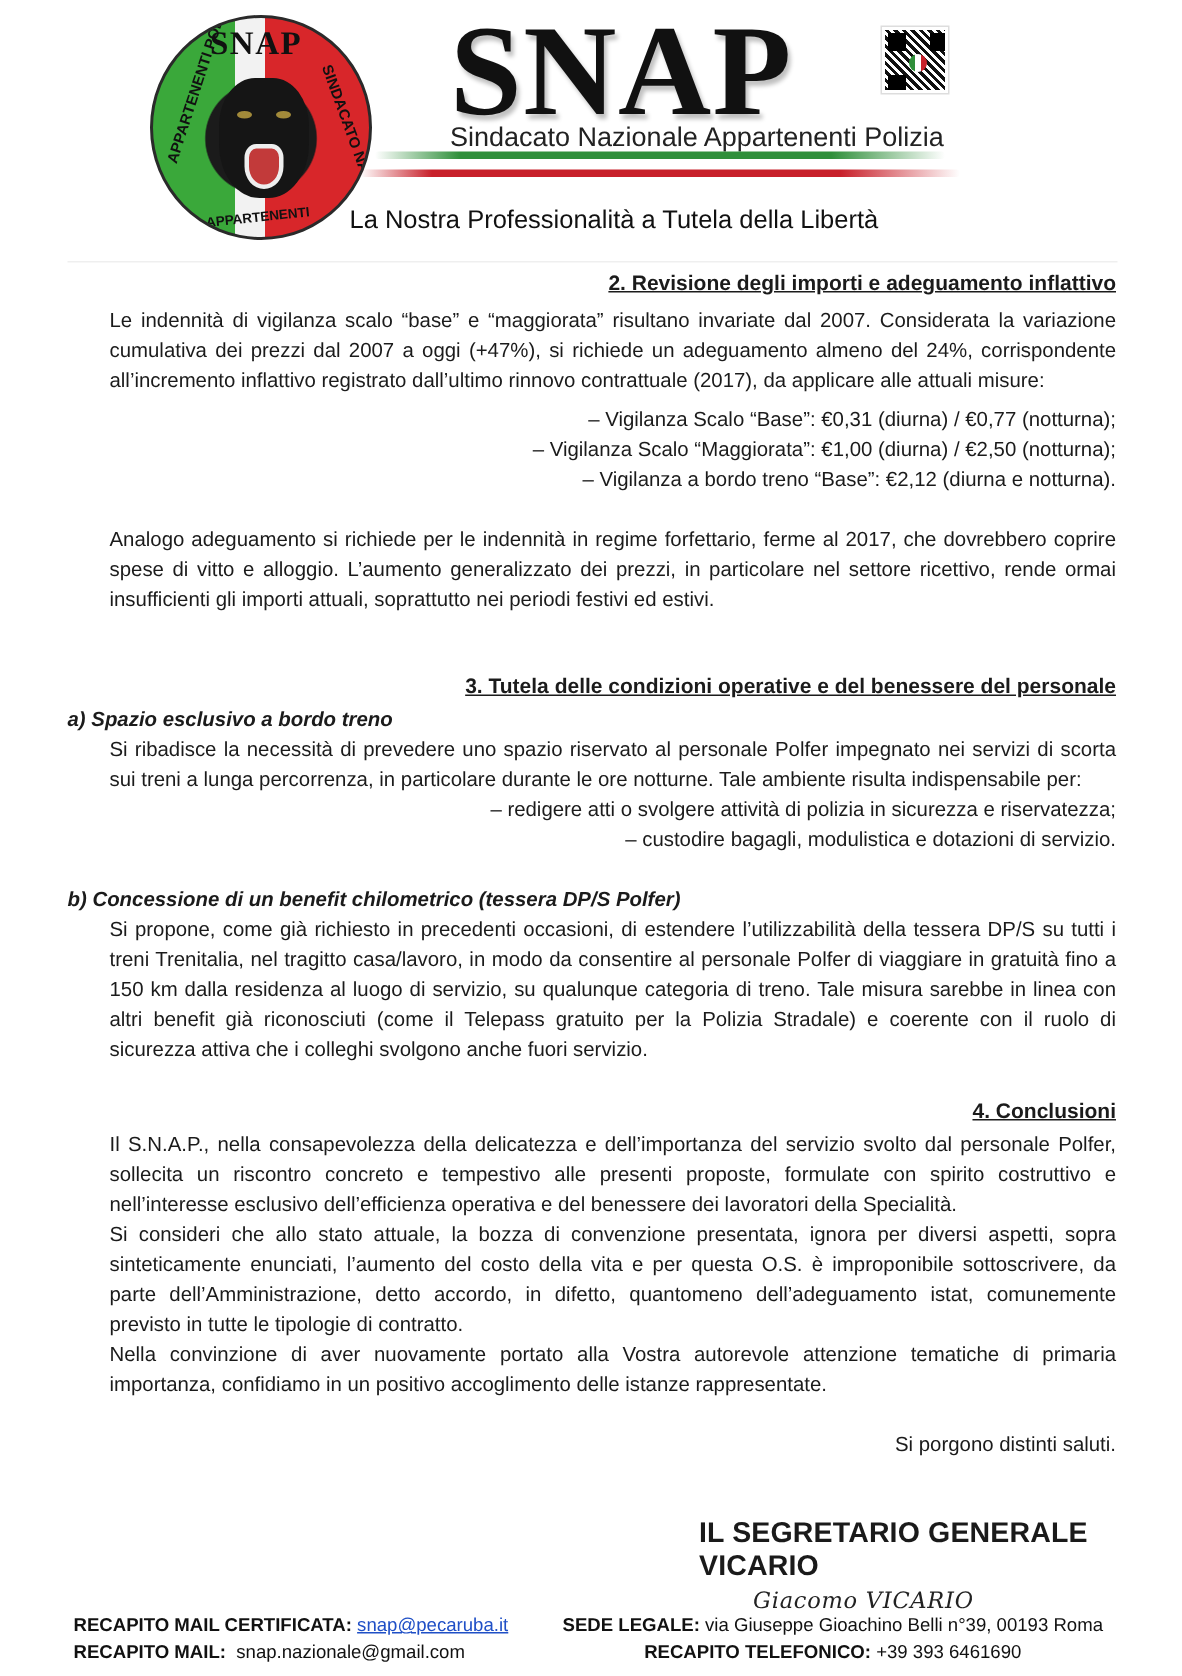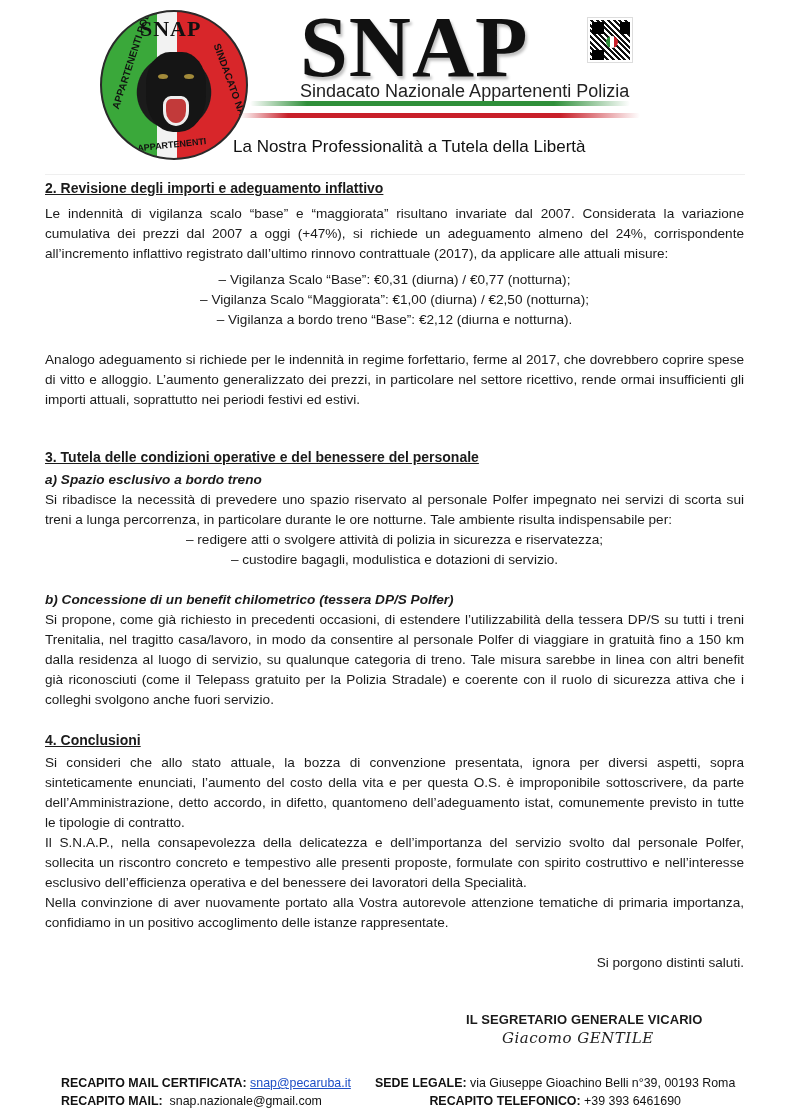--- a/index.html
+++ b/index.html
@@ -61,36 +61,36 @@
         repeating-linear-gradient(45deg, #111 0 2px, #fff 2px 4px);
       border: 2px solid #fff; outline: 1px solid #ddd;
     }
     .qr-center { position: absolute; left: 16px; top: 16px; width: 12px; height: 12px; border-radius: 50%;
       background: linear-gradient(90deg, #2f8f3a 0 33%, #fff 33% 66%, #c8202a 66%); }
     .header-divider { position: absolute; left: 45px; top: 174px; width: 700px; height: 1px; background: #efefef; }
 
     
     .doc { position: absolute; left: 45px; top: 178px; width: 699px;
       font-family: "Liberation Sans Narrow", "Liberation Sans", sans-serif; font-size: 13.6px; line-height: 20px; color: #1b1b1b; }
-    .section-title { text-align: left; font-weight: bold; text-decoration: underline; font-size: 14px; line-height: 20px; }
-    .para { text-align: justify; }
+    .section-title { text-align: right; font-weight: bold; text-decoration: underline; font-size: 14px; line-height: 20px; }
+    .para { text-align: justify; margin-left: 28px; }
     .para-last { text-align: right; }
-    .bullet { text-align: center; }
+    .bullet { text-align: right; }
     .subhead { font-weight: bold; font-style: italic; }
     .gap-s { height: 6px; } .gap-m { height: 20px; } .gap-l { height: 37px; } .gap-xs { height: 3px; }
 
     
     .signature-block { position: absolute; left: 466px; top: 1012px; width: 260px; }
-    .signature-role { font-family: "Liberation Sans", sans-serif; font-weight: bold; font-size: 13px; letter-spacing: 0.1px; }
+    .signature-role { font-family: "Liberation Sans", sans-serif; font-weight: bold; font-size: 19px; letter-spacing: 0.1px; }
     .signature-name { margin-top: 2px; margin-left: 36px; font-family: "DejaVu Serif", serif; font-style: italic; font-size: 15px; color: #222; letter-spacing: 0.5px; }
 
     
     .footer { position: absolute; left: 45px; top: 1074px; width: 700px; font-family: "Liberation Sans", sans-serif; font-size: 12.4px; line-height: 18px; color: #111; }
     .footer-col { position: absolute; top: 0; }
-    .footer-col.left { left: 16px; } .footer-col.right { left: 330px; text-align: center; }
+    .footer-col.left { left: 4px; } .footer-col.right { left: 330px; text-align: center; }
     .footer b { font-weight: bold; }
     .footer a { color: #1f4fc6; text-decoration: underline; }
   </style>
 </head>
 <body>
 
 <div class="header">
   <div class="logo-circle">
     <div class="logo-ring-text">
       <span class="ring-left">APPARTENENTI POLIZIA</span>
@@ -138,30 +138,30 @@
   <p class="para">Si ribadisce la necessità di prevedere uno spazio riservato al personale Polfer impegnato nei servizi di scorta sui treni a lunga percorrenza, in particolare durante le ore notturne. Tale ambiente risulta indispensabile per:</p>
   <div class="bullet">– redigere atti o svolgere attività di polizia in sicurezza e riservatezza;</div>
   <div class="bullet">– custodire bagagli, modulistica e dotazioni di servizio.</div>
   <div class="gap-m"></div>
   <div class="subhead">b) Concessione di un benefit chilometrico (tessera DP/S Polfer)</div>
   <p class="para">Si propone, come già richiesto in precedenti occasioni, di estendere l’utilizzabilità della tessera DP/S  su tutti i treni Trenitalia, nel tragitto casa/lavoro, in modo da consentire al personale Polfer di viaggiare in gratuità fino a 150 km dalla residenza al luogo di servizio, su qualunque categoria di treno. Tale misura sarebbe in linea con altri benefit già riconosciuti (come il Telepass gratuito per la Polizia Stradale) e coerente con il ruolo di sicurezza attiva che i colleghi svolgono anche fuori servizio.</p>
   <div class="gap-m"></div>
 
   <div class="section-title">4. Conclusioni</div>
   <div class="gap-xs"></div>
+  <p class="para">Il S.N.A.P., nella consapevolezza della delicatezza e dell’importanza del servizio svolto dal personale Polfer, sollecita un riscontro concreto e tempestivo alle presenti proposte, formulate con spirito costruttivo e nell’interesse esclusivo dell’efficienza operativa e del benessere dei lavoratori della Specialità.</p>
   <p class="para">Si consideri che allo stato attuale, la bozza di convenzione presentata, ignora per diversi aspetti, sopra sinteticamente enunciati, l’aumento del costo della vita e per questa O.S. è improponibile sottoscrivere, da parte dell’Amministrazione, detto accordo, in difetto, quantomeno dell’adeguamento istat, comunemente previsto in tutte le tipologie di contratto.</p>
-  <p class="para">Il S.N.A.P., nella consapevolezza della delicatezza e dell’importanza del servizio svolto dal personale Polfer, sollecita un riscontro concreto e tempestivo alle presenti proposte, formulate con spirito costruttivo e nell’interesse esclusivo dell’efficienza operativa e del benessere dei lavoratori della Specialità.</p>
   <p class="para">Nella convinzione di aver nuovamente portato alla Vostra autorevole attenzione tematiche di primaria importanza, confidiamo in un positivo accoglimento delle istanze rappresentate.</p>
   <div class="gap-m"></div>
   <p class="para-last">Si porgono distinti saluti.</p>
 </div>
 
 <div class="signature-block">
   <div class="signature-role">IL SEGRETARIO GENERALE VICARIO</div>
-  <div class="signature-name">Giacomo GENTILE</div>
+  <div class="signature-name">Giacomo VICARIO</div>
 </div>
 
 <div class="footer">
   <div class="footer-col left">
     <div>
       <b>RECAPITO MAIL CERTIFICATA</b><b>: </b><a href="snap@pecaruba.it">snap@pecaruba.it</a>
     </div>
     <div>
       <b>RECAPITO MAIL:</b>&nbsp;&nbsp;<span>snap.nazionale@gmail.com</span>
     </div>

